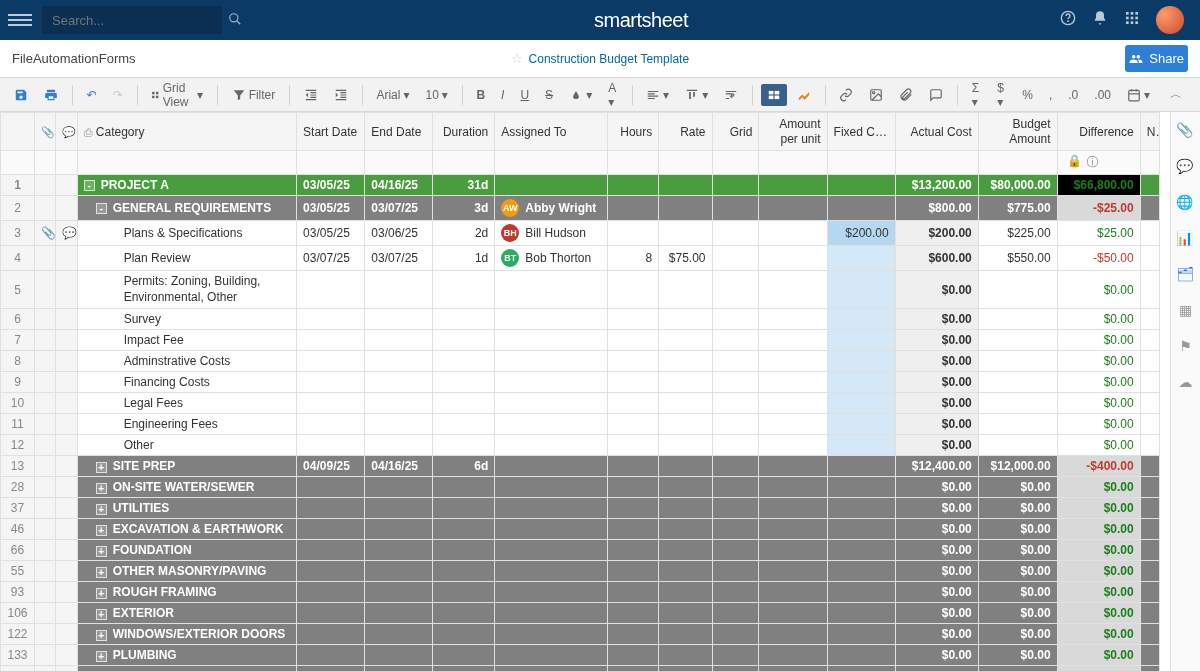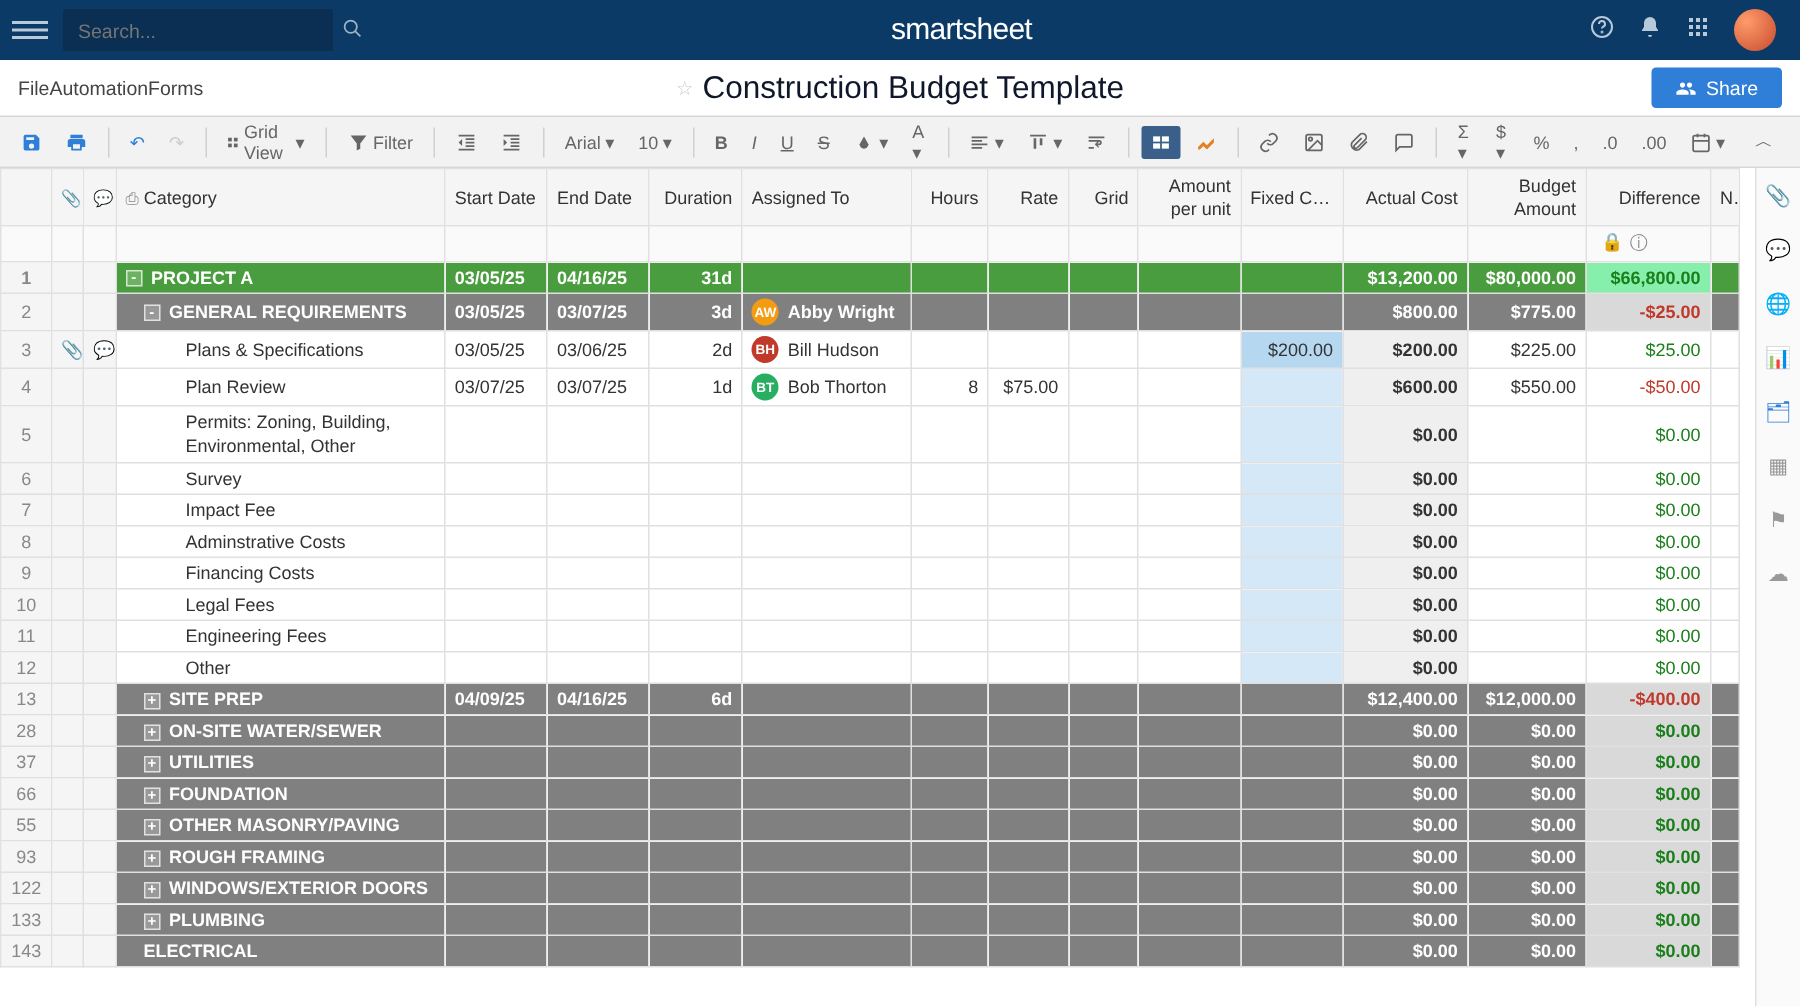--- a/index.html
+++ b/index.html
@@ -16,22 +16,22 @@
 .topright { display: flex; align-items: center; gap: 16px; padding-right: 8px; }
 .topright .ticon { color: #b8c9d8; cursor: pointer; font-size: 16px; }
 .avatar { width: 28px; height: 28px; border-radius: 50%; background: radial-gradient(circle at 30% 30%, #ff9b6a, #c74b2e); cursor: pointer; }
 
 
 .menurow { background: #fff; height: 38px; display: flex; align-items: center; padding: 0 12px; border-bottom: 1px solid #d8d8d8; justify-content: space-between; }
 .menuleft { display: flex; }
 .menuleft span { color: #444; cursor: pointer; }
 .menucenter { display: flex; align-items: center; gap: 6px; position: absolute; left: 50%; transform: translateX(-50%); }
 .star { color: #ccc; }
-.sheetname { font-size: 21px; color: #0f172a; }
-.sharebtn { background: #2f7ed8; color: #fff; padding: 6px 16px; border-radius: 3px; cursor: pointer; display: flex; align-items: center; gap: 6px; font-size: 13px; }
+.sheetname { font-size: 12px; color: #0369a1; }
+.sharebtn { background: #2f7ed8; color: #fff; padding: 6px 4px; border-radius: 3px; cursor: pointer; display: flex; align-items: center; gap: 6px; font-size: 13px; }
 
 
 .toolbar { background: #f2f2f2; height: 34px; display: flex; align-items: center; padding: 0 8px; border-bottom: 1px solid #d8d8d8; gap: 4px; color: #888; font-size: 12px; }
 .tbtn { padding: 4px 6px; cursor: pointer; color: #666; display: flex; align-items: center; gap: 3px; }
 .tsep { width: 1px; height: 20px; background: #d0d0d0; margin: 0 4px; }
 .tbtn.active { background: #3a5f8a; color: #fff; border-radius: 2px; }
 .tbtn svg { width: 14px; height: 14px; }
 .toolbar .spacer { flex: 1; }
 .chev { margin-left: auto; padding-right: 10px; }
 
@@ -46,21 +46,21 @@
 table.grid th, table.grid td { border: 1px solid #e0e0e0; padding: 3px 6px; height: 21px; font-size: 12px; overflow: hidden; text-overflow: ellipsis; white-space: nowrap; }
 table.grid th { background: #f5f5f5; font-weight: normal; color: #333; position: sticky; top: 0; height: 38px; vertical-align: middle; text-align: left; }
 table.grid th.c-num { text-align: right; }
 .rownum { background: #f5f5f5; text-align: center; color: #888; font-size: 11px; width: 32px; }
 .atcol, .cmcol { width: 20px; background: #f5f5f5; text-align: center; color: #999; }
 .catcol { width: 206px; }
 
 
 tr.project td { background: #4a9d3e; color: #fff; font-weight: bold; }
 tr.project td.rownum, tr.project td.atcol, tr.project td.cmcol { background: #f5f5f5; color: #888; }
-tr.project td.diff { background: #86efac; color: #1a7f1a; text-align: right; margin-left: 24px; }
+tr.project td.diff { background: #000000; color: #1a7f1a; text-align: right; margin-left: 24px; }
 tr.project td.actual, tr.project td.budget { background: #4a9d3e; text-align: right; }
 
 tr.section td { background: #808080; color: #fff; font-weight: bold; }
 tr.section td.rownum, tr.section td.atcol, tr.section td.cmcol { background: #f5f5f5; color: #888; font-weight: normal; }
 tr.section td.diff { background: #d9d9d9; text-align: right; }
 tr.section td.diff.neg { color: #c0392b; }
 tr.section td.diff.pos { color: #1a7f1a; }
 tr.section td.actual, tr.section td.budget { background: #808080; text-align: right; }
 
 tr.item td { background: #fff; }
@@ -658,20 +658,39 @@
             <td class="num"></td>
             <td class="num"></td>
             <td class="num"></td>
             <td class="num"></td>
             <td class="actual num">$0.00</td>
             <td class="budget num">$0.00</td>
             <td class="diff num pos">$0.00</td>
             <td></td>
           </tr>
           <tr class="section">
+            <td class="rownum">46</td>
+            <td class="atcol"></td>
+            <td class="cmcol"></td>
+            <td class="cat catcol"><span style="display:inline-block;width:12px"></span><span class="expander">+</span>EXCAVATION &amp; EARTHWORK</td>
+            <td></td>
+            <td></td>
+            <td class="num"></td>
+            <td></td>
+            <td class="num"></td>
+            <td class="num"></td>
+            <td class="num"></td>
+            <td class="num"></td>
+            <td class="num"></td>
+            <td class="actual num">$0.00</td>
+            <td class="budget num">$0.00</td>
+            <td class="diff num pos">$0.00</td>
+            <td></td>
+          </tr>
+          <tr class="section">
             <td class="rownum">66</td>
             <td class="atcol"></td>
             <td class="cmcol"></td>
             <td class="cat catcol"><span style="display:inline-block;width:12px"></span><span class="expander">+</span>FOUNDATION</td>
             <td></td>
             <td></td>
             <td class="num"></td>
             <td></td>
             <td class="num"></td>
             <td class="num"></td>
@@ -700,20 +719,39 @@
             <td class="actual num">$0.00</td>
             <td class="budget num">$0.00</td>
             <td class="diff num pos">$0.00</td>
             <td></td>
           </tr>
           <tr class="section">
             <td class="rownum">93</td>
             <td class="atcol"></td>
             <td class="cmcol"></td>
             <td class="cat catcol"><span style="display:inline-block;width:12px"></span><span class="expander">+</span>ROUGH FRAMING</td>
+            <td></td>
+            <td></td>
+            <td class="num"></td>
+            <td></td>
+            <td class="num"></td>
+            <td class="num"></td>
+            <td class="num"></td>
+            <td class="num"></td>
+            <td class="num"></td>
+            <td class="actual num">$0.00</td>
+            <td class="budget num">$0.00</td>
+            <td class="diff num pos">$0.00</td>
+            <td></td>
+          </tr>
+          <tr class="section">
+            <td class="rownum">106</td>
+            <td class="atcol"></td>
+            <td class="cmcol"></td>
+            <td class="cat catcol"><span style="display:inline-block;width:12px"></span><span class="expander">+</span>EXTERIOR</td>
             <td></td>
             <td></td>
             <td class="num"></td>
             <td></td>
             <td class="num"></td>
             <td class="num"></td>
             <td class="num"></td>
             <td class="num"></td>
             <td class="num"></td>
             <td class="actual num">$0.00</td>

